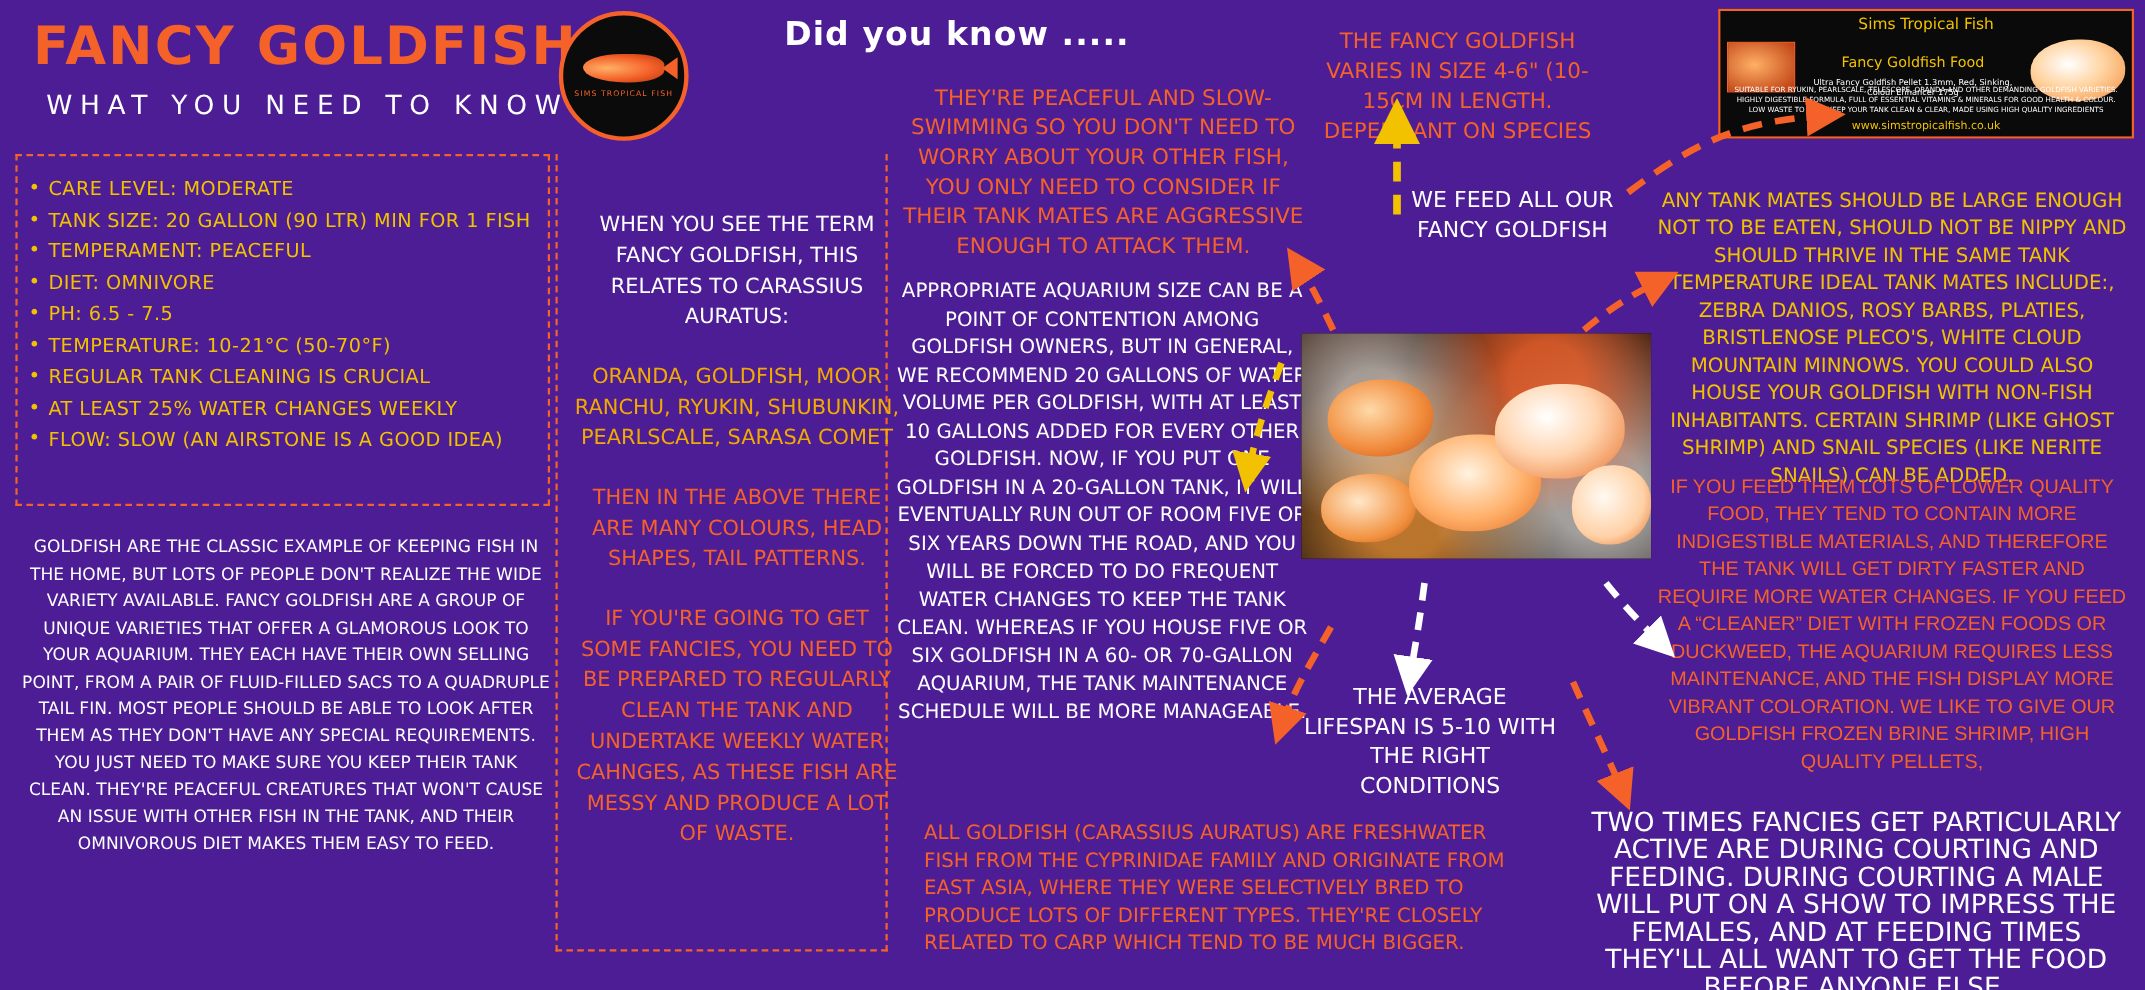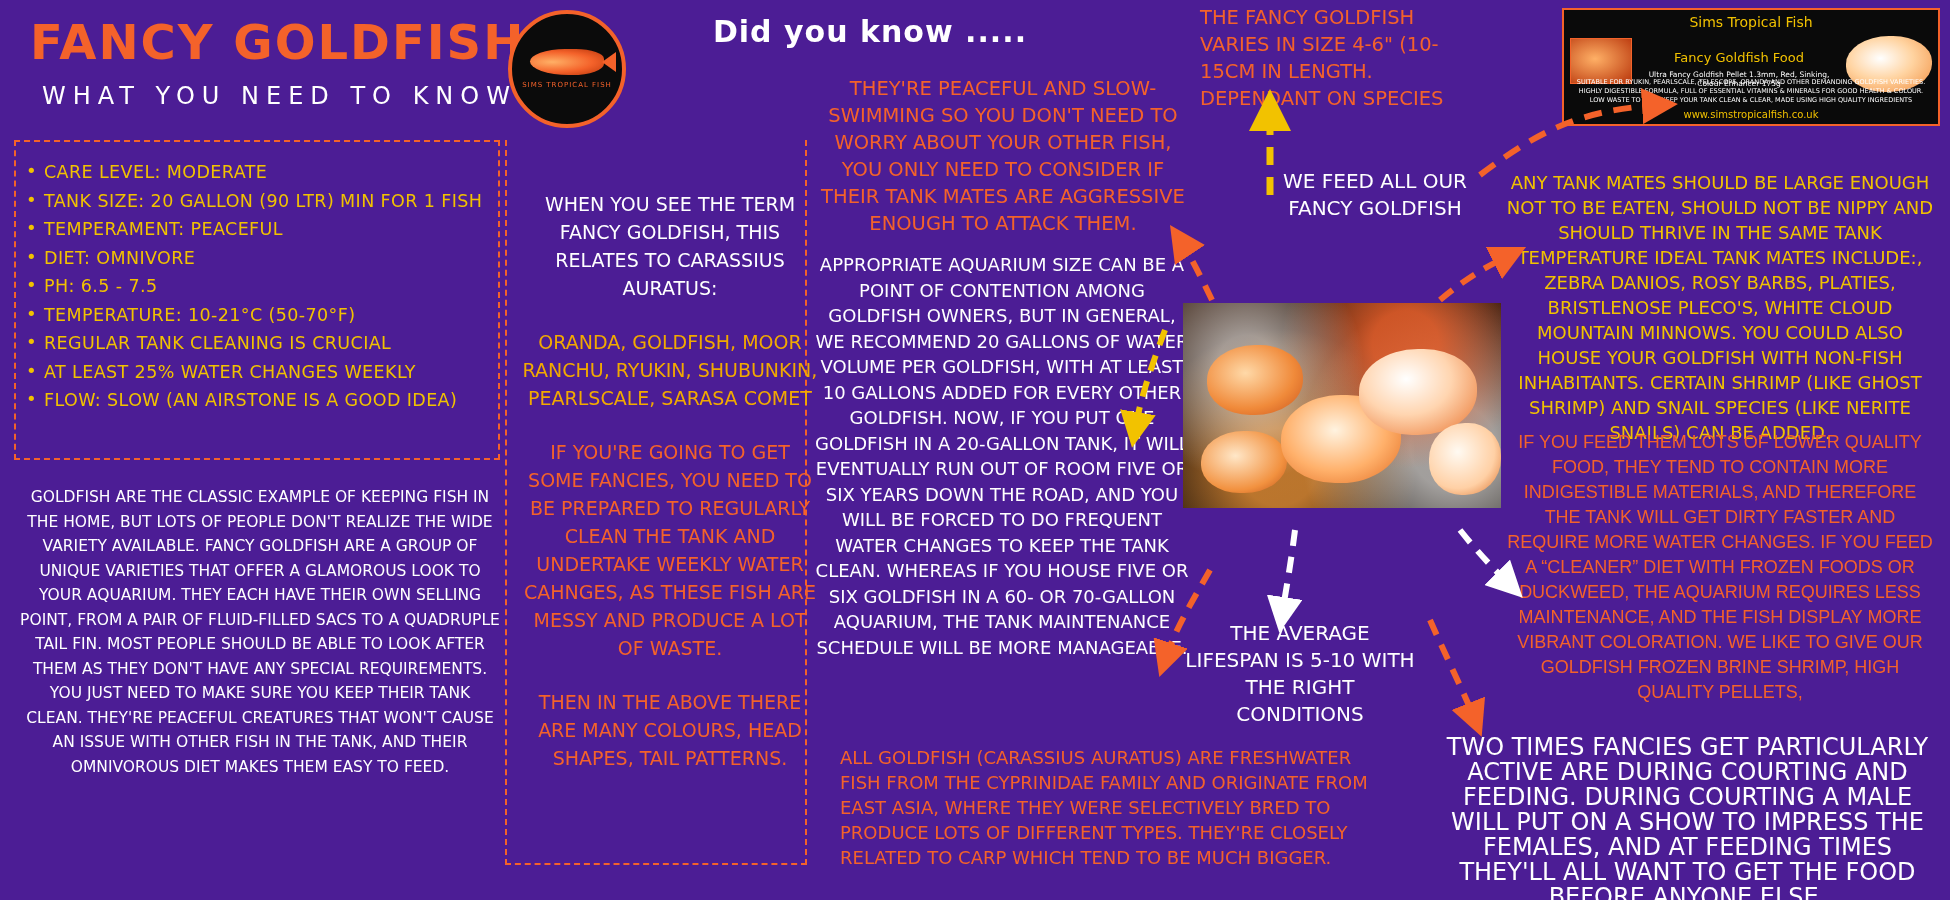--- a/index.html
+++ b/index.html
@@ -158,23 +158,23 @@
     width: 540px;
     text-align: left;
     color: #f4622a;
     font-size: 18px;
     line-height: 25px;
     font-family: "DejaVu Sans", sans-serif;
   }
 
   
   .size-note {
-    position: absolute; left: 1200px; top: 4px;
+    position: absolute; left: 1200px; top: 24px;
     width: 250px;
-    text-align: left;
+    text-align: center;
     color: #f4622a;
     font-size: 19.5px;
     line-height: 27px;
     font-family: "DejaVu Sans", sans-serif;
   }
   .feed-note {
     position: absolute; left: 1275px; top: 168px;
     width: 200px;
     text-align: center;
     color: #ffffff;
@@ -332,22 +332,22 @@
 
   <div class="left-para">GOLDFISH ARE THE CLASSIC EXAMPLE OF KEEPING FISH IN THE HOME, BUT LOTS OF PEOPLE DON'T REALIZE THE WIDE VARIETY AVAILABLE. FANCY GOLDFISH ARE A GROUP OF UNIQUE VARIETIES THAT OFFER A GLAMOROUS LOOK TO YOUR AQUARIUM. THEY EACH HAVE THEIR OWN SELLING POINT, FROM A PAIR OF FLUID-FILLED SACS TO A QUADRUPLE TAIL FIN. MOST PEOPLE SHOULD BE ABLE TO LOOK AFTER THEM AS THEY DON'T HAVE ANY SPECIAL REQUIREMENTS. YOU JUST NEED TO MAKE SURE YOU KEEP THEIR TANK CLEAN. THEY'RE PEACEFUL CREATURES THAT WON'T CAUSE AN ISSUE WITH OTHER FISH IN THE TANK, AND THEIR OMNIVOROUS DIET MAKES THEM EASY TO FEED.</div>
 
   <div class="dashed-box" style="left:505px; top:140px; width:0; height:725px; border-width:0 0 0 2px;"></div>
   <div class="dashed-box" style="left:805px; top:140px; width:0; height:725px; border-width:0 0 0 2px;"></div>
   <div class="dashed-box" style="left:505px; top:863px; width:302px; height:0; border-width:2px 0 0 0;"></div>
 
   <div class="col2">
     <div class="white">WHEN YOU SEE THE TERM FANCY GOLDFISH, THIS RELATES TO CARASSIUS AURATUS:</div>
     <div class="yellow">ORANDA, GOLDFISH, MOOR RANCHU, RYUKIN, SHUBUNKIN, PEARLSCALE, SARASA COMET</div>
+    <div class="orange">THEN IN THE ABOVE THERE ARE MANY COLOURS, HEAD SHAPES, TAIL PATTERNS.</div>
     <div class="orange">IF YOU'RE GOING TO GET SOME FANCIES, YOU NEED TO BE PREPARED TO REGULARLY CLEAN THE TANK AND UNDERTAKE WEEKLY WATER CAHNGES, AS THESE FISH ARE MESSY AND PRODUCE A LOT OF WASTE.</div>
-    <div class="orange">THEN IN THE ABOVE THERE ARE MANY COLOURS, HEAD SHAPES, TAIL PATTERNS.</div>
   </div>
 
   <div class="didyouknow">Did you know .....</div>
   <div class="center-orange">THEY'RE PEACEFUL AND SLOW-SWIMMING SO YOU DON'T NEED TO WORRY ABOUT YOUR OTHER FISH, YOU ONLY NEED TO CONSIDER IF THEIR TANK MATES ARE AGGRESSIVE ENOUGH TO ATTACK THEM.</div>
   <div class="center-white">APPROPRIATE AQUARIUM SIZE CAN BE A POINT OF CONTENTION AMONG GOLDFISH OWNERS, BUT IN GENERAL, WE RECOMMEND 20 GALLONS OF WATER VOLUME PER GOLDFISH, WITH AT LEAST 10 GALLONS ADDED FOR EVERY OTHER GOLDFISH. NOW, IF YOU PUT ONE GOLDFISH IN A 20-GALLON TANK, IT WILL EVENTUALLY RUN OUT OF ROOM FIVE OR SIX YEARS DOWN THE ROAD, AND YOU WILL BE FORCED TO DO FREQUENT WATER CHANGES TO KEEP THE TANK CLEAN. WHEREAS IF YOU HOUSE FIVE OR SIX GOLDFISH IN A 60- OR 70-GALLON AQUARIUM, THE TANK MAINTENANCE SCHEDULE WILL BE MORE MANAGEABLE.</div>
   <div class="center-orange2">ALL GOLDFISH (CARASSIUS AURATUS) ARE FRESHWATER FISH FROM THE CYPRINIDAE FAMILY AND ORIGINATE FROM EAST ASIA, WHERE THEY WERE SELECTIVELY BRED TO PRODUCE LOTS OF DIFFERENT TYPES. THEY'RE CLOSELY RELATED TO CARP WHICH TEND TO BE MUCH BIGGER.</div>
 
   <div class="size-note">THE FANCY GOLDFISH VARIES IN SIZE 4-6" (10-15CM IN LENGTH. DEPENDANT ON SPECIES</div>
   <div class="feed-note">WE FEED ALL OUR FANCY GOLDFISH</div>
   <div class="lifespan-note">THE AVERAGE LIFESPAN IS 5-10 WITH THE RIGHT CONDITIONS</div>

